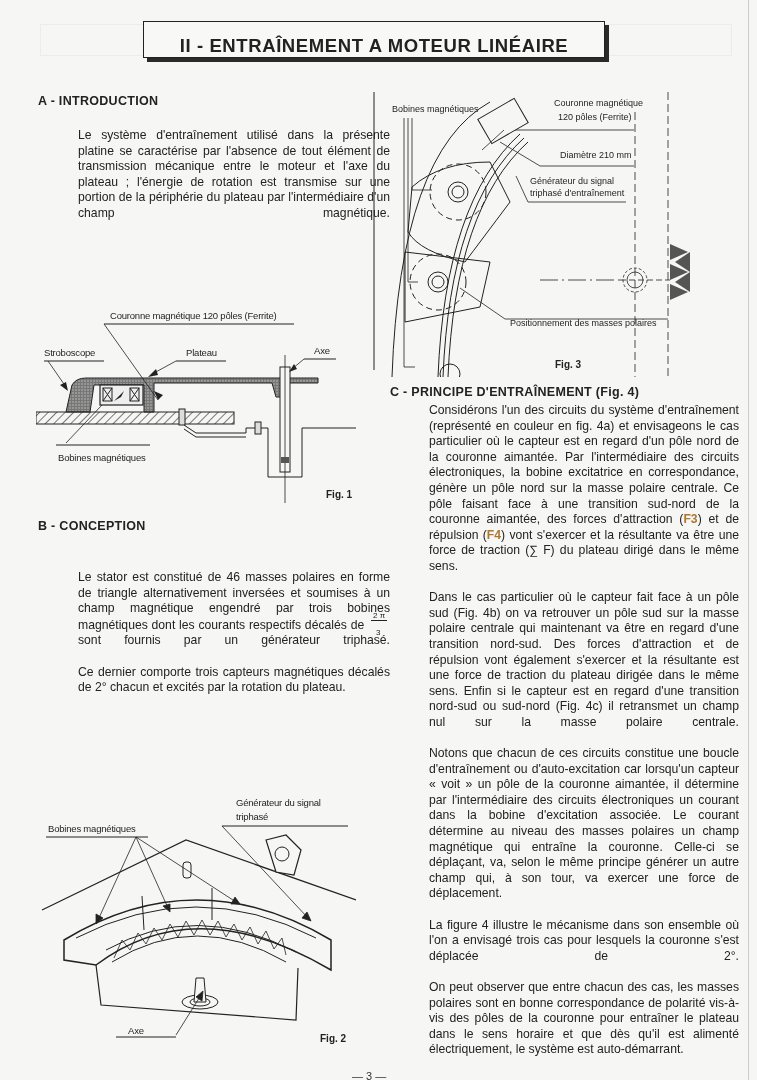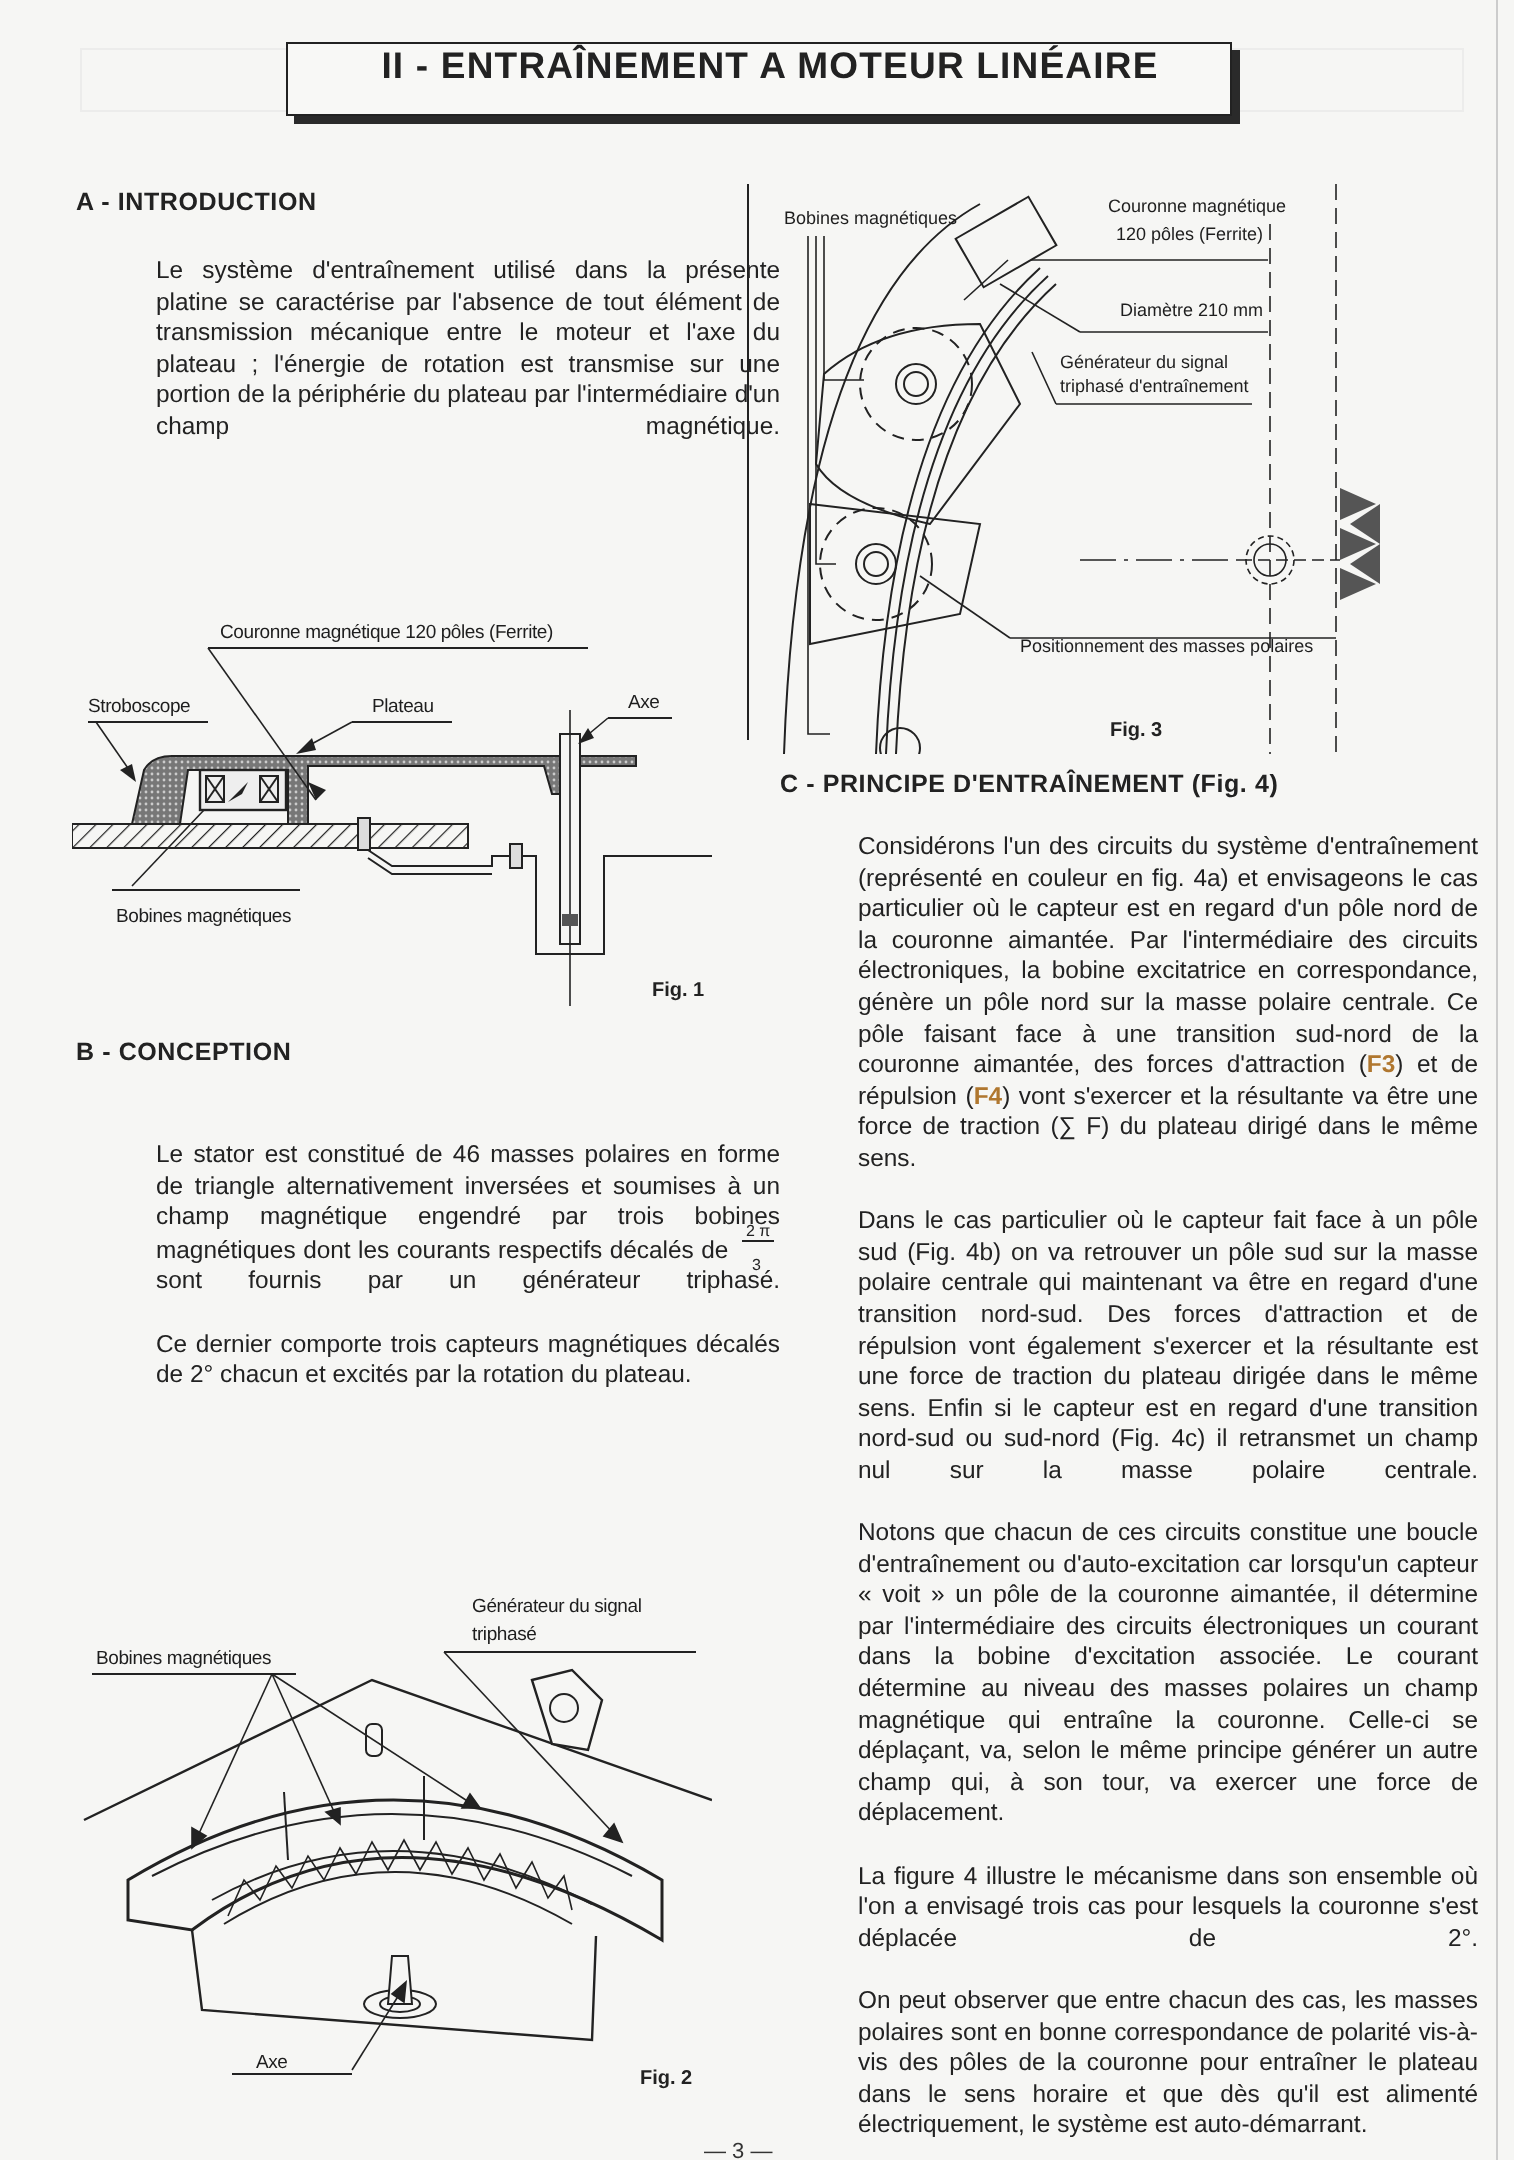--- a/index.html
+++ b/index.html
@@ -6,21 +6,21 @@
   body {
     width: 757px; height: 1080px; position: relative; overflow: hidden;
     background: #f6f6f4;
     font-family: "Liberation Sans", sans-serif;
     color: #1e1e1e;
   }
   .title-box {
     position: absolute; left: 143px; top: 21px; width: 460px; height: 35px;
     border: 1.5px solid #222; background: #f8f8f6;
     box-shadow: 4px 4px 0 #2a2a2a;
-    display: flex; align-items: flex-start; justify-content: center; padding-left: 11px;
+    display: flex; align-items: flex-end; justify-content: center;
   }
   .title-box span {
     font-family: "Liberation Sans", sans-serif; font-weight: bold;
     font-size: 18.5px; letter-spacing: 0.6px; color: #222;
   }
   .ghost-title {
     position: absolute; left: 40px; top: 24px; width: 690px; height: 30px;
     border: 1px solid #e6e6e4; opacity: .6;
   }
   .heading {
@@ -233,21 +233,21 @@
       <line x1="170" y1="74" x2="130" y2="50"></line>
       <line x1="158" y1="110" x2="146" y2="84"></line>
     </g>
     <text class="lbl" x="140" y="234">Positionnement des masses polaires</text>
     <text class="figno" x="185" y="276">Fig. 3</text>
   </svg>
 </div>
 
 <div class="heading" style="left:390px;top:385px;">C - PRINCIPE D'ENTRAÎNEMENT (Fig. 4)</div>
 
-<div class="para" style="left:390px;top:416px;width:310px;">
+<div class="para" style="left:390px;top:403px;width:310px;">
   <p><span>Considérons l'un des circuits du système d'entraînement (représenté en couleur en fig. 4a) et envisageons le cas particulier où le capteur est en regard d'un pôle nord de la couronne aimantée. Par l'intermédiaire des circuits électroniques, la bobine excitatrice en correspondance, génère un pôle nord sur la masse polaire centrale. Ce pôle faisant face à une transition sud-nord de la couronne aimantée, des forces d'attraction (</span><span class="hl">F3</span><span>) et de répulsion (</span><span class="hl">F4</span><span>) vont s'exercer et la résultante va être une force de traction (∑ F) du plateau dirigé dans le même sens.</span></p>
   <p>Dans le cas particulier où le capteur fait face à un pôle sud (Fig. 4b) on va retrouver un pôle sud sur la masse polaire centrale qui maintenant va être en regard d'une transition nord-sud. Des forces d'attraction et de répulsion vont également s'exercer et la résultante est une force de traction du plateau dirigée dans le même sens. Enfin si le capteur est en regard d'une transition nord-sud ou sud-nord (Fig. 4c) il retransmet un champ nul sur la masse polaire centrale.</p>
   <p>Notons que chacun de ces circuits constitue une boucle d'entraînement ou d'auto-excitation car lorsqu'un capteur « voit » un pôle de la couronne aimantée, il détermine par l'intermédiaire des circuits électroniques un courant dans la bobine d'excitation associée. Le courant détermine au niveau des masses polaires un champ magnétique qui entraîne la couronne. Celle-ci se déplaçant, va, selon le même principe générer un autre champ qui, à son tour, va exercer une force de déplacement.</p>
   <p>La figure 4 illustre le mécanisme dans son ensemble où l'on a envisagé trois cas pour lesquels la couronne s'est déplacée de 2°.</p>
   <p class="last">On peut observer que entre chacun des cas, les masses polaires sont en bonne correspondance de polarité vis-à-vis des pôles de la couronne pour entraîner le plateau dans le sens horaire et que dès qu'il est alimenté électriquement, le système est auto-démarrant.</p>
 </div>
 
 <div class="bleed-line" style="left:748px;top:0;width:1px;height:1080px;background:#ccc;"></div>
 
 <div class="pageno">— 3 —</div>

